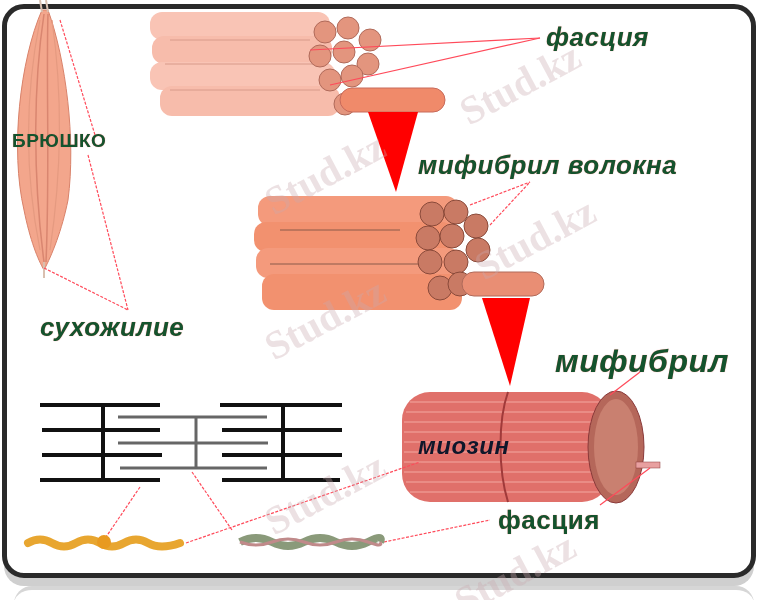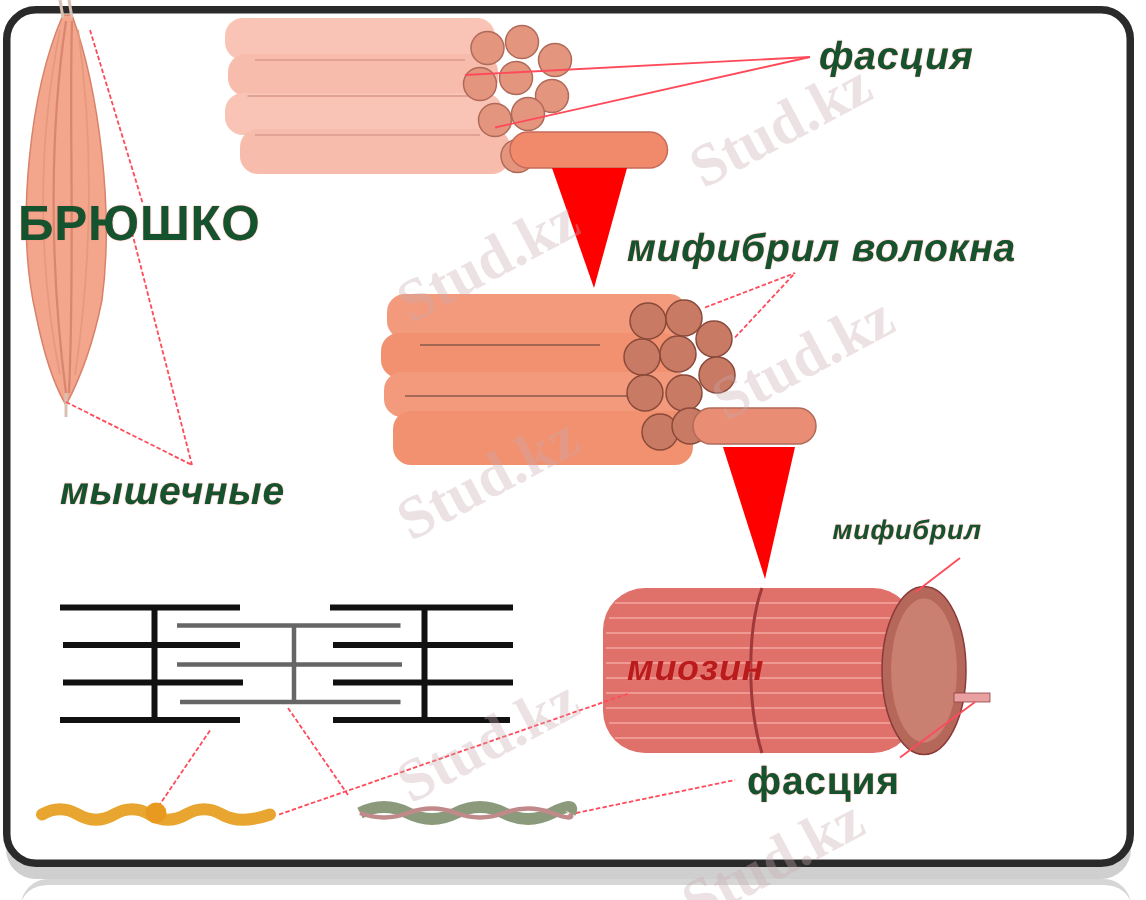--- a/index.html
+++ b/index.html
@@ -173,19 +173,19 @@
   </g>
 </svg>
 
 <div class="watermark" style="left:455px;top:60px;">Stud.kz</div>
 <div class="watermark" style="left:260px;top:150px;">Stud.kz</div>
 <div class="watermark" style="left:470px;top:215px;">Stud.kz</div>
 <div class="watermark" style="left:260px;top:295px;">Stud.kz</div>
 <div class="watermark" style="left:260px;top:470px;">Stud.kz</div>
 <div class="watermark" style="left:450px;top:550px;">Stud.kz</div>
 
-<div class="label" style="left:12px;top:130px;font-size:33px;font-style:normal;">БРЮШКО</div>
+<div class="label" style="left:12px;top:130px;font-size:19px;font-style:normal;">БРЮШКО</div>
 <div class="label" style="left:546px;top:22px;font-size:26px;">фасция</div>
 <div class="label" style="left:418px;top:150px;font-size:26px;">мифибрил волокна</div>
-<div class="label" style="left:40px;top:312px;font-size:26px;">мышечные</div>
-<div class="label" style="left:555px;top:343px;font-size:18px;">мифибрил</div>
-<div class="label" style="left:418px;top:432px;font-size:24px;color:#b91c1c;">миозин</div>
+<div class="label" style="left:40px;top:312px;font-size:26px;">сухожилие</div>
+<div class="label" style="left:555px;top:343px;font-size:32px;">мифибрил</div>
+<div class="label" style="left:418px;top:432px;font-size:24px;color:#0f172a;">миозин</div>
 <div class="label" style="left:498px;top:505px;font-size:26px;font-style:normal;">фасция</div>
 
 </body></html>

